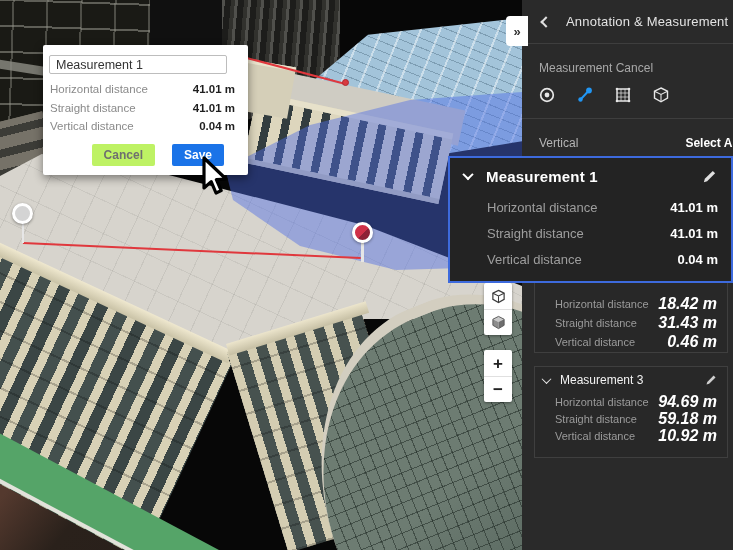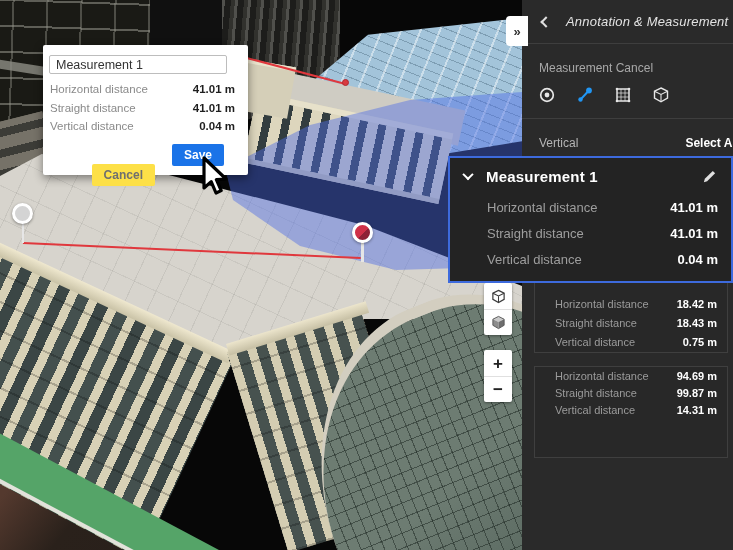--- a/index.html
+++ b/index.html
@@ -82,21 +82,21 @@
             border-radius:2px; box-shadow:0 3px 10px rgba(0,0,0,.45); z-index:20; }
   #dialog input { position:absolute; left:6px; top:10px; width:178px; height:19px; border:1px solid #bdbdbd;
             border-radius:2px; font-size:12.5px; color:#333; padding:0 6px; outline:none;
             font-family:"Liberation Sans","DejaVu Sans",sans-serif; }
   .drow { position:absolute; left:7px; right:13px; display:flex; justify-content:space-between; align-items:center; }
   .drow .dl { font-size:11.5px; color:#8a8a8a; }
   .drow .dv { font-size:11.5px; font-weight:bold; color:#1f1f1f; }
   .dbtns { position:absolute; right:24px; top:99px; display:flex; gap:17px; }
   .btn { height:22px; border:none; border-radius:2px; font-size:12px; font-weight:bold; padding:0 12px;
          cursor:pointer; font-family:"Liberation Sans","DejaVu Sans",sans-serif; }
-  .btn-cancel { background:#fde047; color:#6f6f6f;margin-top:20px; }
+  .btn-cancel { background:#bef264; color:#6f6f6f; }
   .btn-save { background:#1a73e8; color:#fff; }
 
   
   #cursor { position:absolute; left:202px; top:156px; z-index:40; }
 
   
   #expandBtn { position:absolute; left:506px; top:16px; width:22px; height:30px; background:#fff;
                border-radius:4px 0 0 4px; z-index:12; display:flex; align-items:center; justify-content:center;
                font-size:13px; font-weight:bold; color:#333; cursor:pointer; }
   .ctrlgroup { position:absolute; left:484px; width:28px; background:#fff; border-radius:2px; z-index:12;
@@ -106,33 +106,33 @@
   #cubes { top:283px; }
   #zoomctl { top:350px; }
   .zglyph { font-size:17px; font-weight:bold; color:#222; line-height:1; }
 
   
   #sidebar { position:absolute; left:522px; top:0; width:211px; height:550px; background:#2a2a2a; z-index:10; }
   #sbHeader { position:absolute; left:0; top:0; width:100%; height:44px; border-bottom:1px solid #3e3e3e;
               display:flex; align-items:center; }
   .backchev { width:8px; height:8px; border-left:2px solid #e0e0e0; border-bottom:2px solid #e0e0e0;
               transform:rotate(45deg); margin-left:20px; cursor:pointer; }
-  #sbTitle { font-size:13px; color:#e3e3e3; margin-left:16px; letter-spacing:.2px;font-style:italic; }
+  #sbTitle { font-size:13px; color:#e3e3e3; margin-left:16px; letter-spacing:.2px; }
   #toolsLabel { position:absolute; left:17px; top:61px; font-size:12px; color:#a8a8a8; }
   #toolsRow { position:absolute; left:14px; top:84px; display:flex; gap:16px; }
   .toolbtn { width:22px; height:22px; display:flex; align-items:center; justify-content:center; cursor:pointer; }
   #distRow { position:absolute; left:17px; right:0; top:136px; display:flex; justify-content:space-between; align-items:center; }
   #distLabel { font-size:12px; color:#b5b5b5; }
   #selectAll { font-size:12px; font-weight:bold; color:#fff; margin-right:-6px; white-space:nowrap; cursor:pointer; }
 
   
   .card { position:absolute; left:534px; width:194px; border:1px solid #3f3f3f; background:#282828; z-index:11; }
   .card .crow { display:flex; justify-content:space-between; align-items:center; padding:0 10px 0 20px; height:17px; }
   .card .cl { font-size:11px; color:#9b9b9b; }
-  .card .cv { font-size:11px; font-weight:bold; color:#fff; }
+  .card .cv { font-size:16px; font-weight:bold; color:#fff;font-style:italic; }
   .card .chead { display:flex; align-items:center; height:26px; padding:0 10px 0 8px; }
   .chevdown { width:7px; height:7px; border-right:1.6px solid #e8e8e8; border-bottom:1.6px solid #e8e8e8;
               transform:rotate(45deg) translate(-1px,-1px); cursor:pointer; flex:0 0 auto; }
   .ctitle { font-size:12px; color:#f2f2f2; margin-left:10px; flex:1; }
   #card2 { top:282px; height:71px; border-top:none; padding-top:12px; }
   #card2 .crow { height:19px; }
   #card3 { top:366px; height:92px; }
 
   
   #activePanel { position:absolute; left:448px; top:156px; width:285px; height:127px; background:#232323;
@@ -283,40 +283,49 @@
     </div>
   </div>
 
   <div class="card" id="card2">
     <div class="crow">
       <span class="cl">Horizontal distance</span>
       <span class="cv">18.42 m</span>
     </div>
     <div class="crow">
       <span class="cl">Straight distance</span>
-      <span class="cv">18.43 m</span>
+      <span class="cv">31.43 m</span>
     </div>
     <div class="crow">
       <span class="cl">Vertical distance</span>
-      <span class="cv">0.75 m</span>
+      <span class="cv">0.46 m</span>
     </div>
   </div>
 
   <div class="card" id="card3">
+    <div class="chead">
+      <span class="chevdown"></span>
+      <span class="ctitle">Measurement 3</span>
+      <span class="pencil">
+        <svg width="12" height="12" viewBox="0 0 16 16">
+            <path d="M2 14 L3 10.5 L11.5 2 L14 4.5 L5.5 13 Z" fill="#cfcfcf"></path>
+          </svg>
+      </span>
+    </div>
     <div class="crow">
       <span class="cl">Horizontal distance</span>
       <span class="cv">94.69 m</span>
     </div>
     <div class="crow">
       <span class="cl">Straight distance</span>
-      <span class="cv">99.87 m</span>
+      <span class="cv">59.18 m</span>
     </div>
     <div class="crow">
       <span class="cl">Vertical distance</span>
-      <span class="cv">14.31 m</span>
+      <span class="cv">10.92 m</span>
     </div>
   </div>
 
   <div id="activePanel">
     <div class="ahead">
       <span class="chevdown"></span>
       <span id="activeTitle">Measurement 1</span>
       <span class="pencil">
         <svg width="15" height="15" viewBox="0 0 16 16">
             <path d="M2 14 L3 10.5 L11.5 2 L14 4.5 L5.5 13 Z" fill="#e0e0e0"></path>

